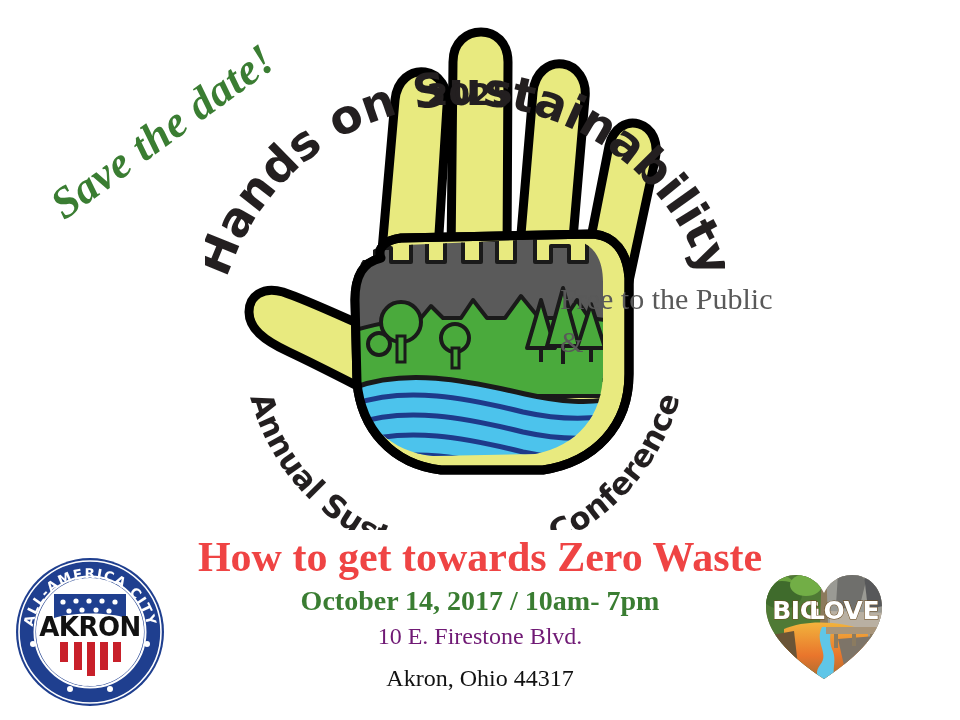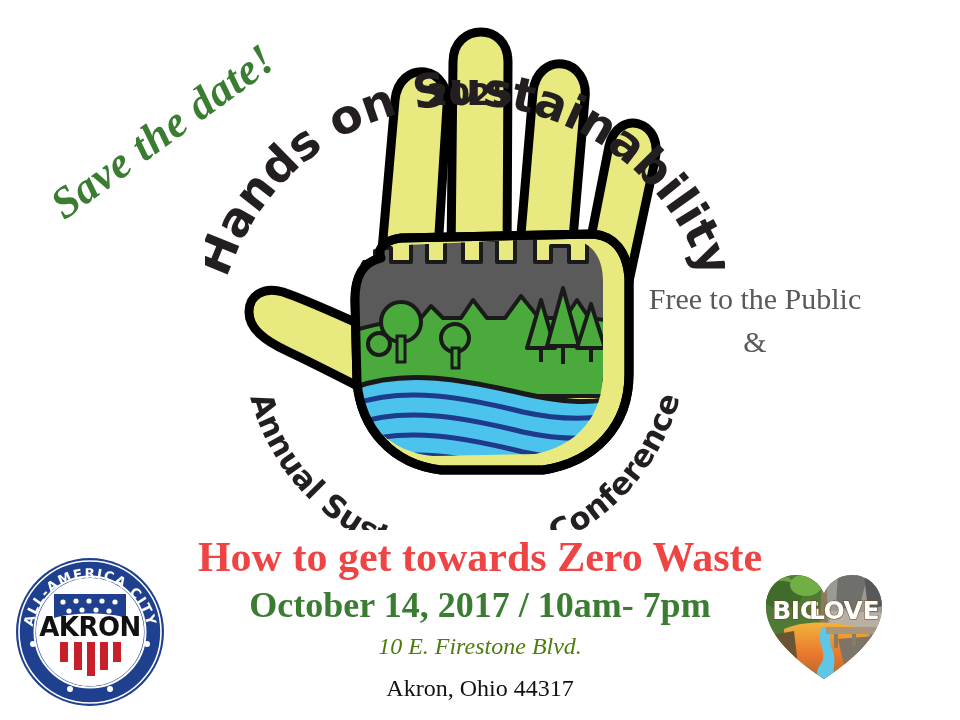--- a/index.html
+++ b/index.html
@@ -66,21 +66,21 @@
     font-size: 31px;
     fill: #231f20;
   }
 
   
   #free-public {
     position: absolute;
     left: 560px;
     top: 278px;
     width: 390px;
-    text-align: center;
+    text-align: left;
     color: #595959;
     font-family: "Liberation Serif", "DejaVu Serif", serif;
     font-size: 30px;
     line-height: 1.42;
   }
   #free-public div { white-space: nowrap; }
 
   
   #event-info {
     position: absolute;
@@ -93,43 +93,42 @@
     font-family: "Liberation Serif", "DejaVu Serif", serif;
     font-weight: bold;
     font-size: 42px;
     color: #ef4444;
     line-height: 1.12;
     white-space: nowrap;
   }
   #event-date {
     font-family: "Liberation Serif", "DejaVu Serif", serif;
     font-weight: bold;
-    font-size: 36px;
+    font-size: 28px;
     color: #3a7d32;
     line-height: 1.25;
     margin-top: 2px;
     white-space: nowrap;
   }
   #event-venue {
     font-family: "Liberation Serif", "DejaVu Serif", serif;
     font-weight: bold;
     font-size: 25px;
     color: #0d0d0d;
     line-height: 1.3;
     margin-top: 1px;
     white-space: nowrap;
   }
   #event-street {
     font-family: "Liberation Serif", "DejaVu Serif", serif;
     font-size: 24px;
-    color: #4d7c0f;
+    color: #701a75;
     line-height: 1.35;
     margin-top: 2px;
     white-space: nowrap;
-    font-style: italic;
   }
   #event-city {
     font-family: "Liberation Serif", "DejaVu Serif", serif;
     font-size: 24px;
     color: #111111;
     line-height: 1.35;
     margin-top: 10px;
     white-space: nowrap;
   }
 

